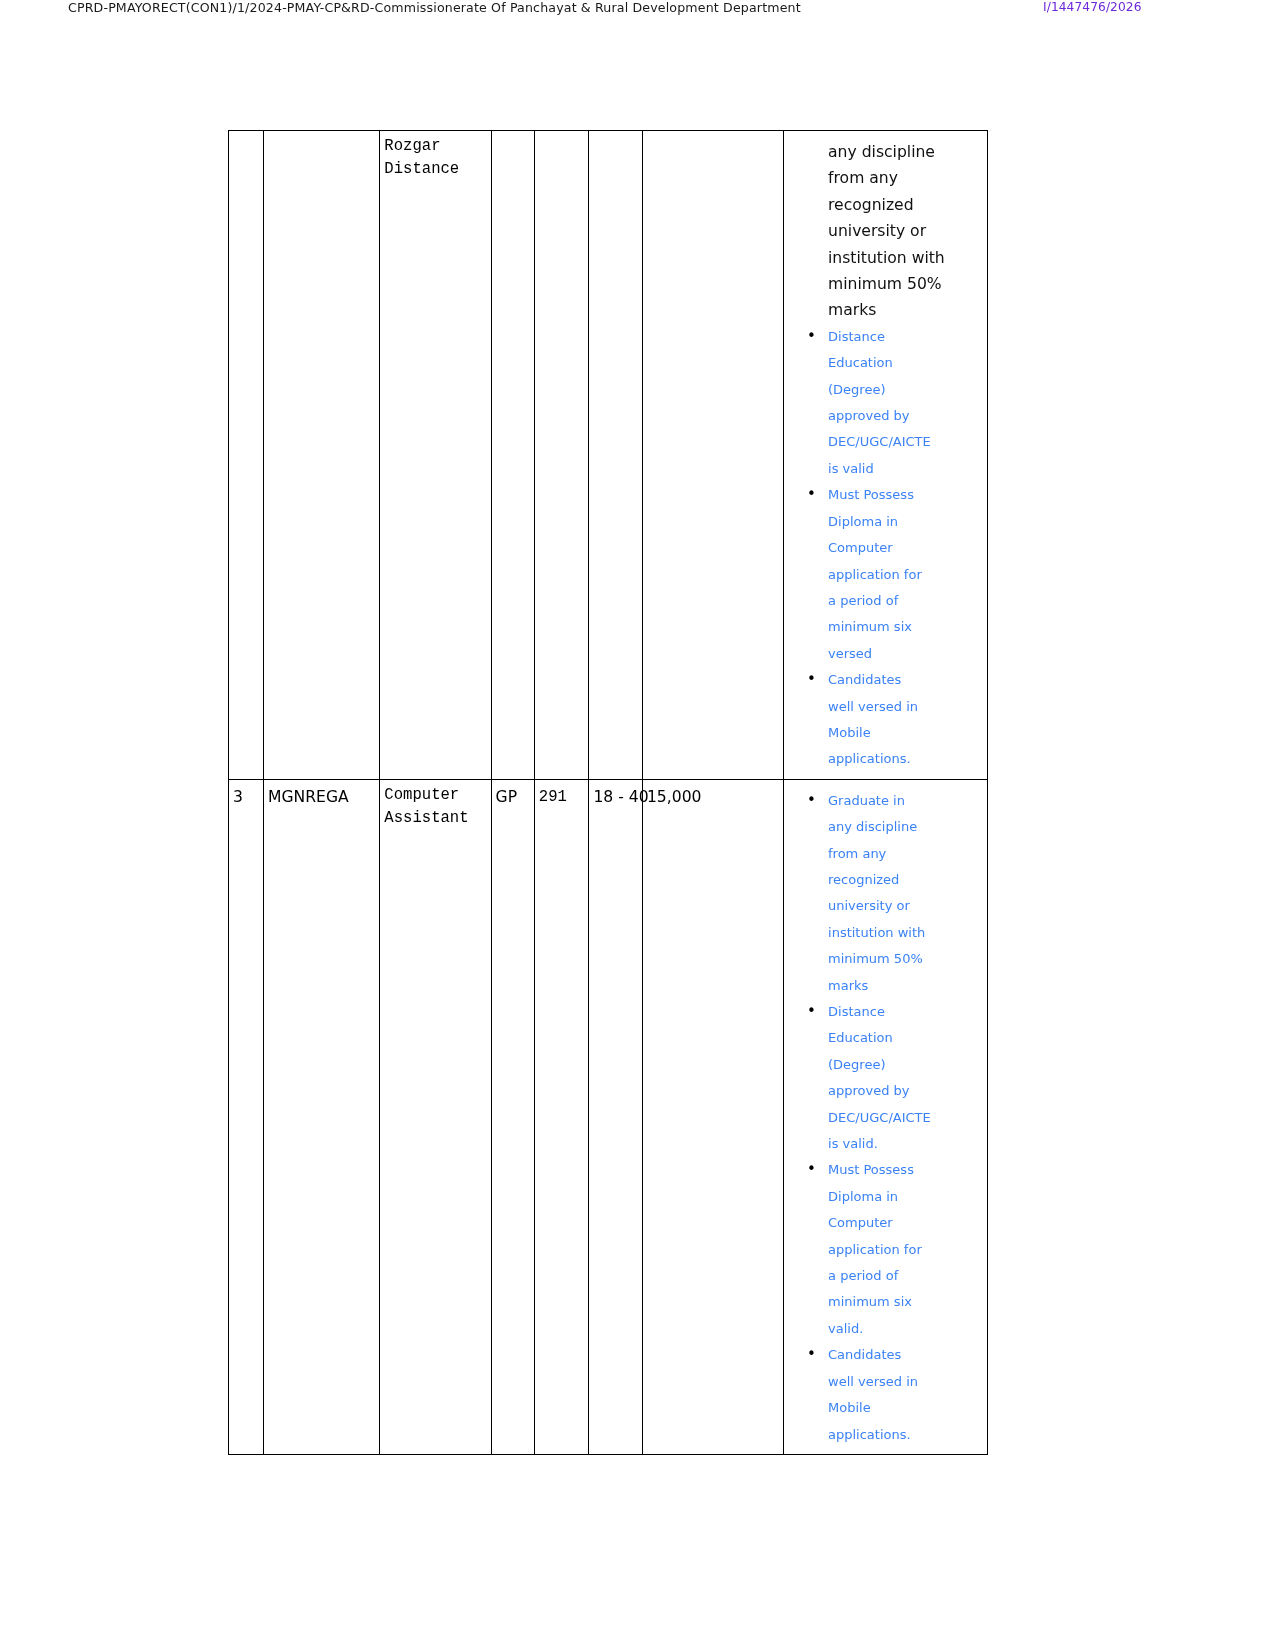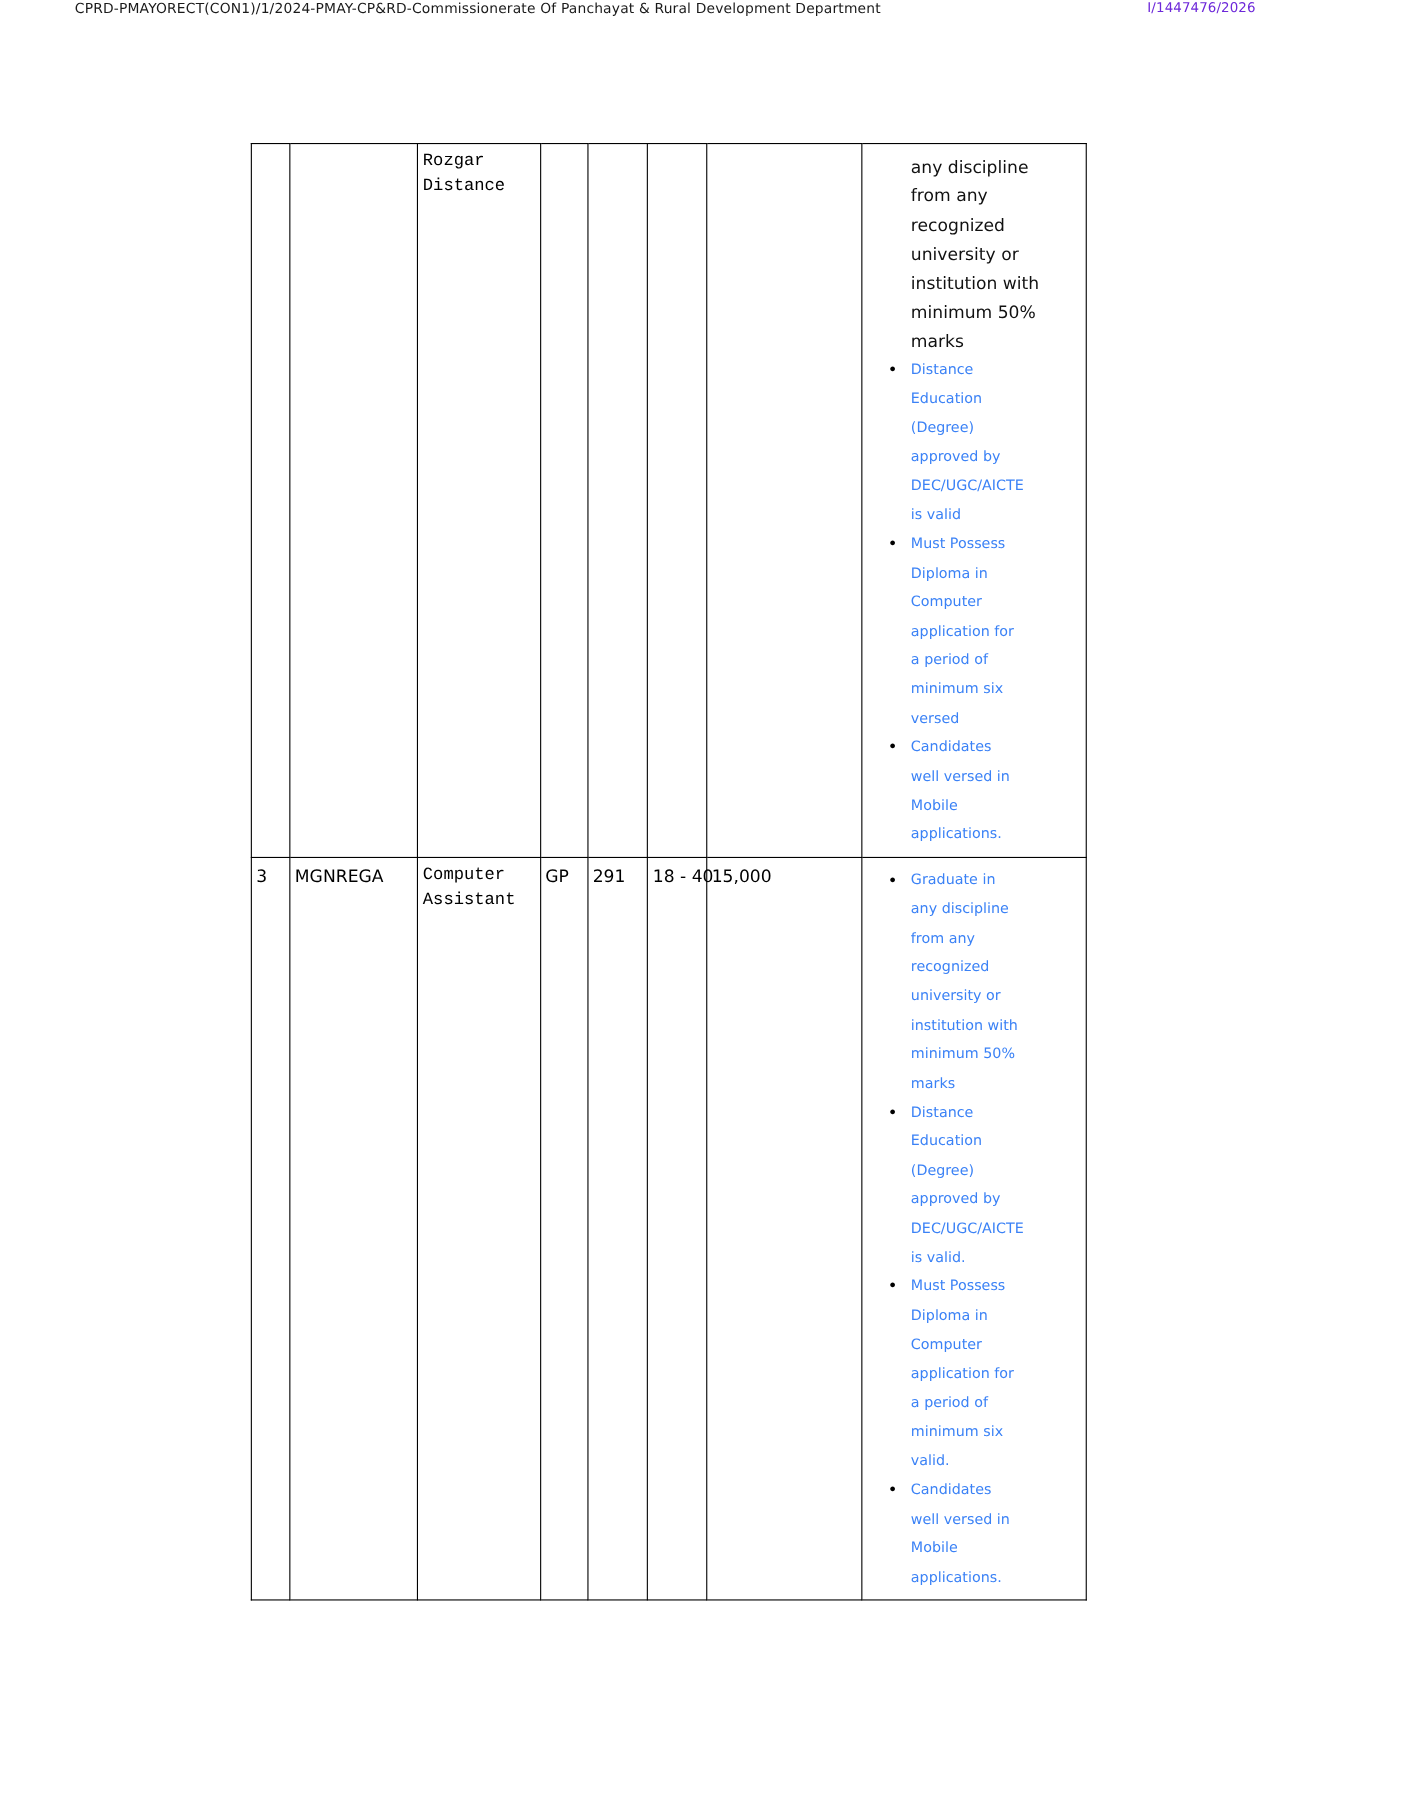--- a/index.html
+++ b/index.html
@@ -58,21 +58,21 @@
     vertical-align: top;
     padding: 0;
     font-size: 15.6px;
     line-height: 26.4px;
   }
   
   .c-sl     { width: 34px; }
   .c-scheme { width: 113px; }
   .c-post   { width: 108px; font-family: Liberation Mono, monospace; }
   .c-level  { width: 42px; }
-  .c-vac    { width: 53px; }
+  .c-vac    { width: 53px; font-family: Liberation Mono, monospace; }
   .c-age    { width: 52px; }
   .c-pay    { width: 137px; }
   .c-qual   { width: 198px; }
 
   .cell-pad {
     padding: 4px 3px 4px 4px;
   }
   .cell-pad-r {
     padding: 8px 4px 6px 6px;
   }

